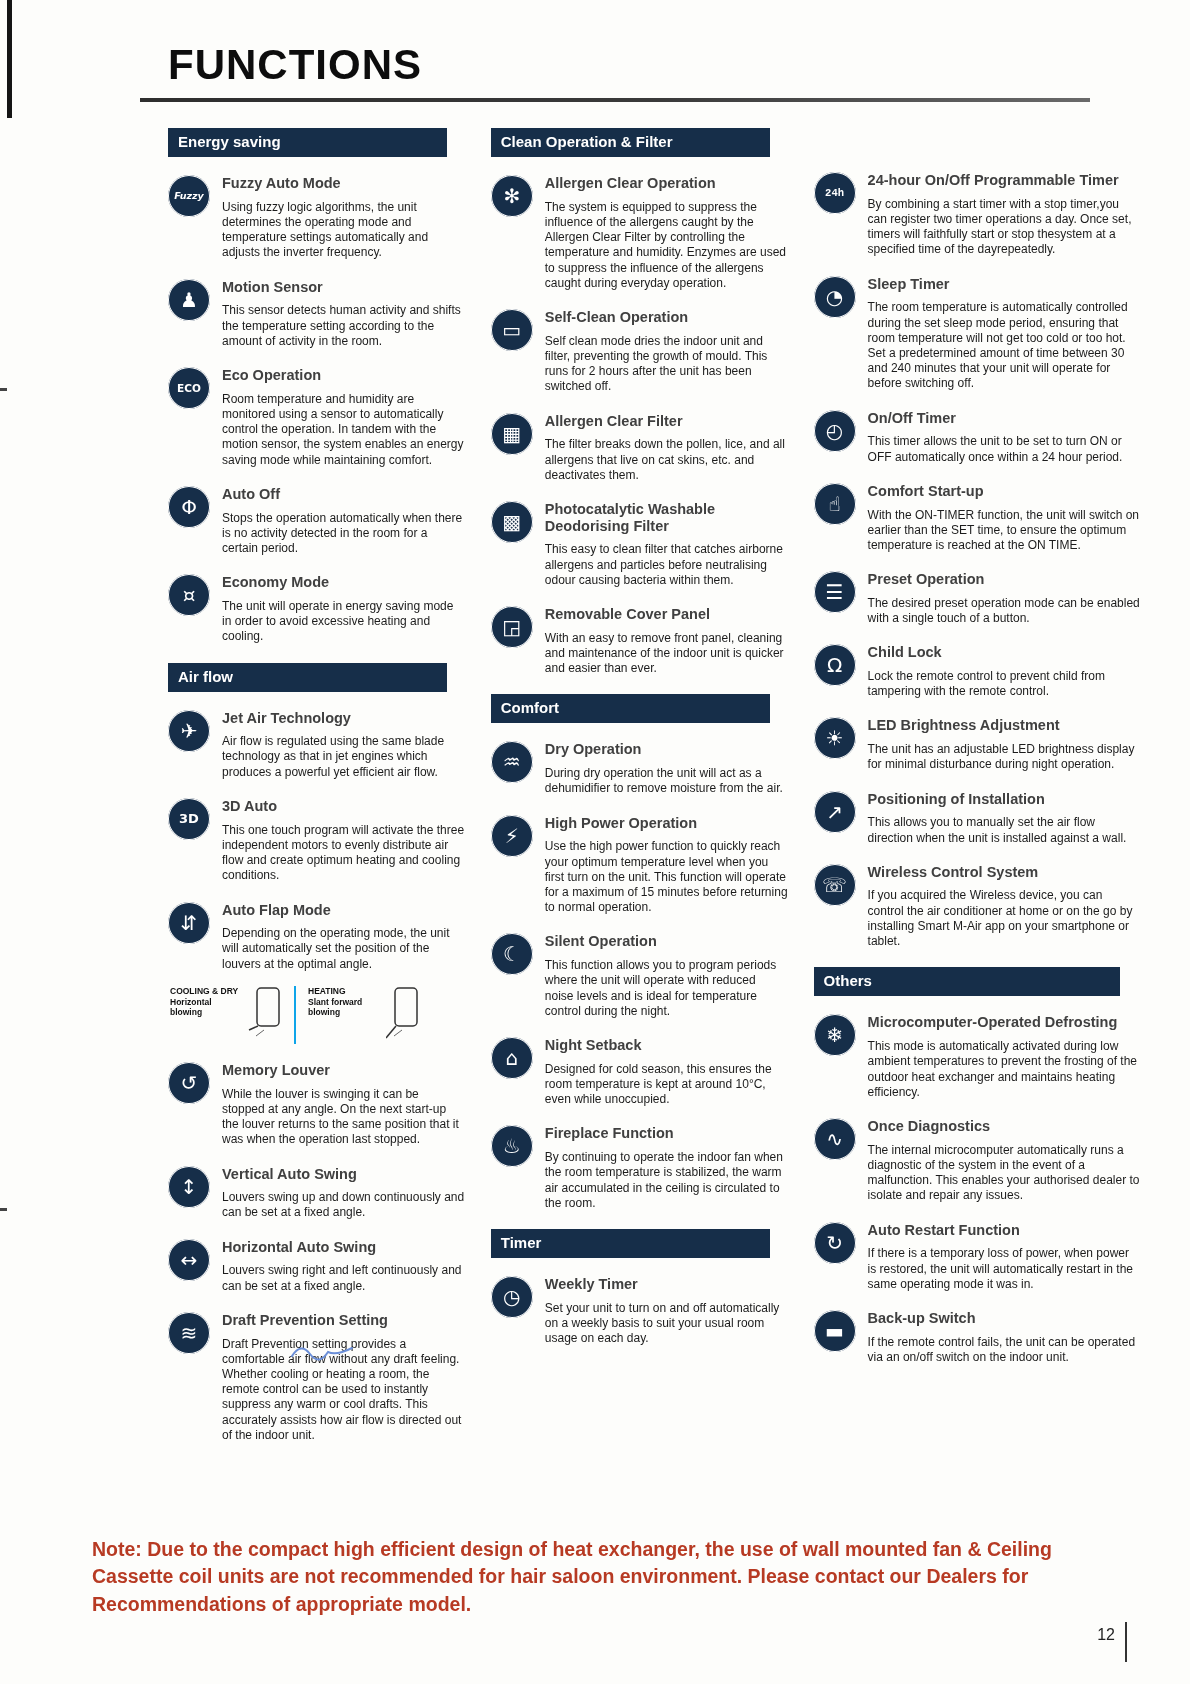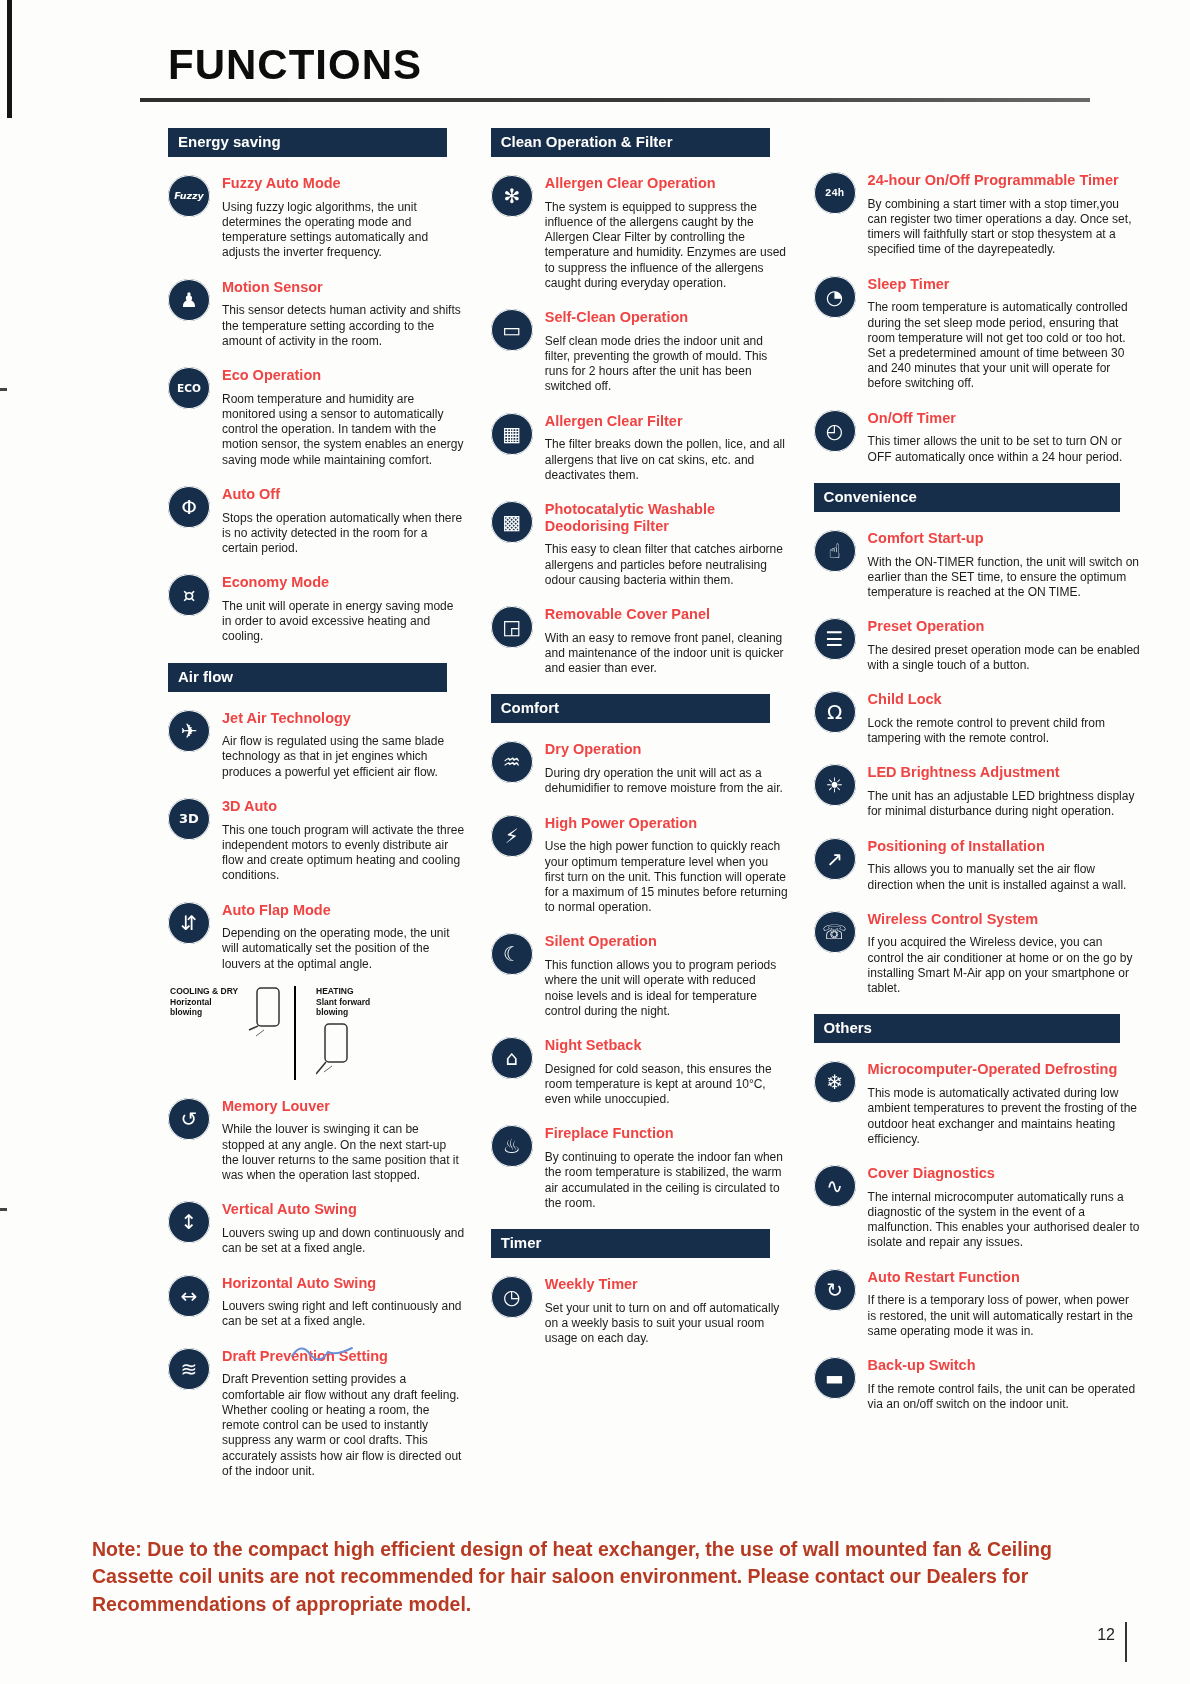--- a/index.html
+++ b/index.html
@@ -16,25 +16,25 @@
   .col:last-child{flex:1.1 1 0;}
   .col.offset-top{padding-top:46px;}
   .sec-header{background:var(--accent,#162e49);color:#fff;font-weight:bold;font-size:15px;
               padding:5px 10px 7px 10px;width:94%;box-sizing:border-box;margin:2px 0 18px 0;}
   .item{display:flex;gap:12px;margin-bottom:18px;}
   .icon{width:42px;height:42px;border-radius:50%;background:var(--accent,#162e49);flex:0 0 42px;
         display:flex;align-items:center;justify-content:center;color:#fff;
         box-shadow:0 0 0 1px #fff inset;}
   .glyph{font-family:"DejaVu Sans","Liberation Sans",sans-serif;line-height:1;}
   .txt{min-width:0;}
-  .f-title{font-size:14.5px;font-weight:bold;color:#ef4444;line-height:1.15;margin-bottom:3px;}
+  .f-title{font-size:14.5px;font-weight:bold;color:#404040;line-height:1.15;margin-bottom:3px;}
   .f-desc{font-size:12px;line-height:1.27;color:#1c1c1c;margin-top:8px;}
   .flap-diagram{display:flex;gap:12px;margin:-4px 0 18px 2px;}
   .flap-panel{display:flex;gap:4px;align-items:flex-start;}
-  .flap-panel + .flap-panel{border-left:2px solid #000000;padding-left:20px;flex-direction:column;}
+  .flap-panel + .flap-panel{border-left:2px solid #0ea5e9;padding-left:12px;}
   .flap-labels{width:74px;}
   .flap-l1,.flap-l2{font-size:8.5px;font-weight:bold;color:#111;line-height:1.25;}
   .note{margin:auto 56px 66px 92px;color:var(--note-red,#b73a23);font-weight:bold;
         font-size:19.5px;line-height:1.4;}
   .page-number{position:absolute;right:63px;bottom:22px;font-size:16px;color:#222;
                border-right:2px solid #333;padding:4px 10px 18px 0;}
   .scribble{position:absolute;left:288px;top:1340px;}
 </style>
 </head>
 <body>
@@ -311,21 +311,20 @@
         </div>
         <div class="item">
           <div class="icon">
             <span class="glyph" style="font-size: 20px;">◴</span>
           </div>
           <div class="txt">
             <div class="f-title">On/Off Timer</div>
             <div class="f-desc">This timer allows the unit to be set to turn ON or OFF automatically once within a 24 hour period.</div>
           </div>
         </div>
-        <div class="sec-header">Convenience</div>
         <div class="item">
           <div class="icon">
             <span class="glyph" style="font-size: 20px;">☝</span>
           </div>
           <div class="txt">
             <div class="f-title">Comfort Start-up</div>
             <div class="f-desc">With the ON-TIMER function, the unit will switch on earlier than the SET time, to ensure the optimum temperature is reached at the ON TIME.</div>
           </div>
         </div>
         <div class="item">
@@ -381,21 +380,21 @@
           <div class="txt">
             <div class="f-title">Microcomputer-Operated Defrosting</div>
             <div class="f-desc">This mode is automatically activated during low ambient temperatures to prevent the frosting of the outdoor heat exchanger and maintains heating efficiency.</div>
           </div>
         </div>
         <div class="item">
           <div class="icon">
             <span class="glyph" style="font-size: 20px;">∿</span>
           </div>
           <div class="txt">
-            <div class="f-title">Cover Diagnostics</div>
+            <div class="f-title">Once Diagnostics</div>
             <div class="f-desc">The internal microcomputer automatically runs a diagnostic of the system in the event of a malfunction. This enables your authorised dealer to isolate and repair any issues.</div>
           </div>
         </div>
         <div class="item">
           <div class="icon">
             <span class="glyph" style="font-size: 20px;">↻</span>
           </div>
           <div class="txt">
             <div class="f-title">Auto Restart Function</div>
             <div class="f-desc">If there is a temporary loss of power, when power is restored, the unit will automatically restart in the same operating mode it was in.</div>

